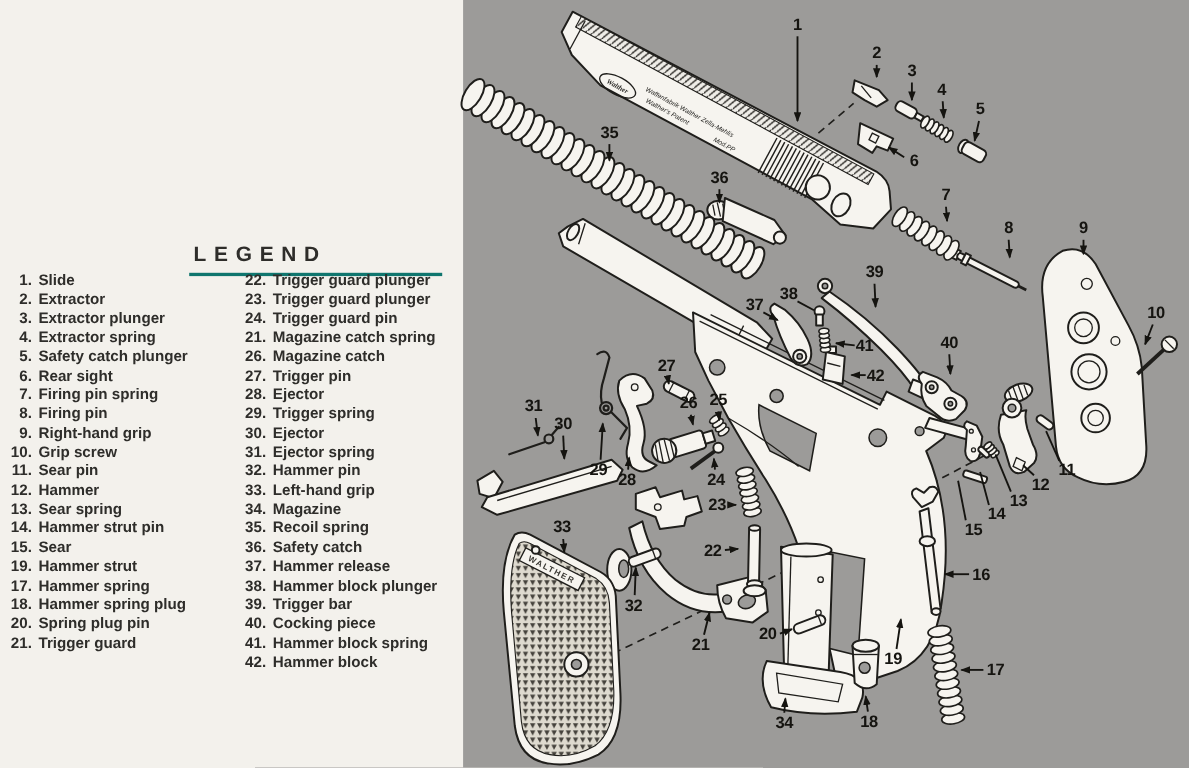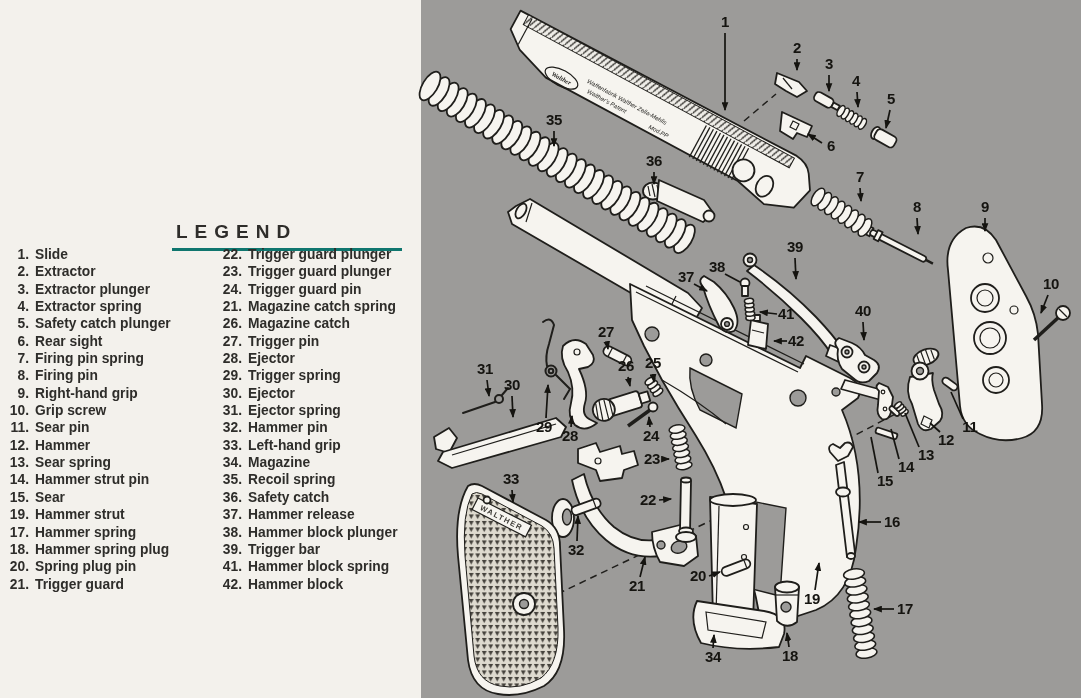--- a/index.html
+++ b/index.html
@@ -188,20 +188,24 @@
           <span class="ln">37.</span>
           <span class="lt">Hammer release</span>
         </div>
         <div class="legend-row">
           <span class="ln">38.</span>
           <span class="lt">Hammer block plunger</span>
         </div>
         <div class="legend-row">
           <span class="ln">39.</span>
           <span class="lt">Trigger bar</span>
+        </div>
+        <div class="legend-row">
+          <span class="ln">40.</span>
+          <span class="lt">Cocking piece</span>
         </div>
         <div class="legend-row">
           <span class="ln">41.</span>
           <span class="lt">Hammer block spring</span>
         </div>
         <div class="legend-row">
           <span class="ln">42.</span>
           <span class="lt">Hammer block</span>
         </div>
       </div>

